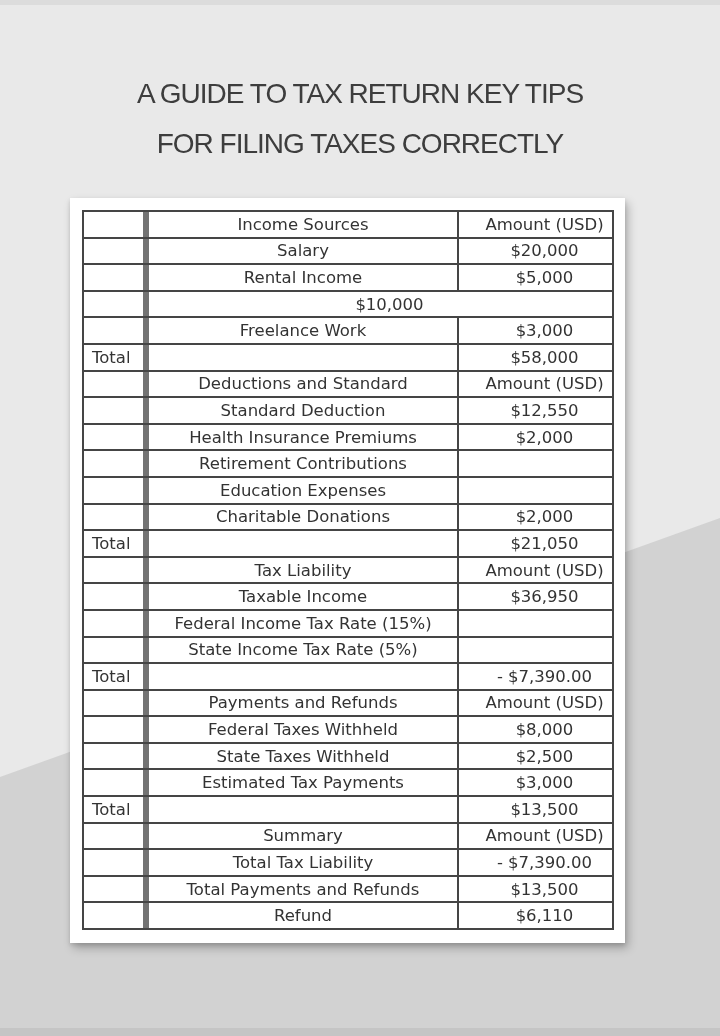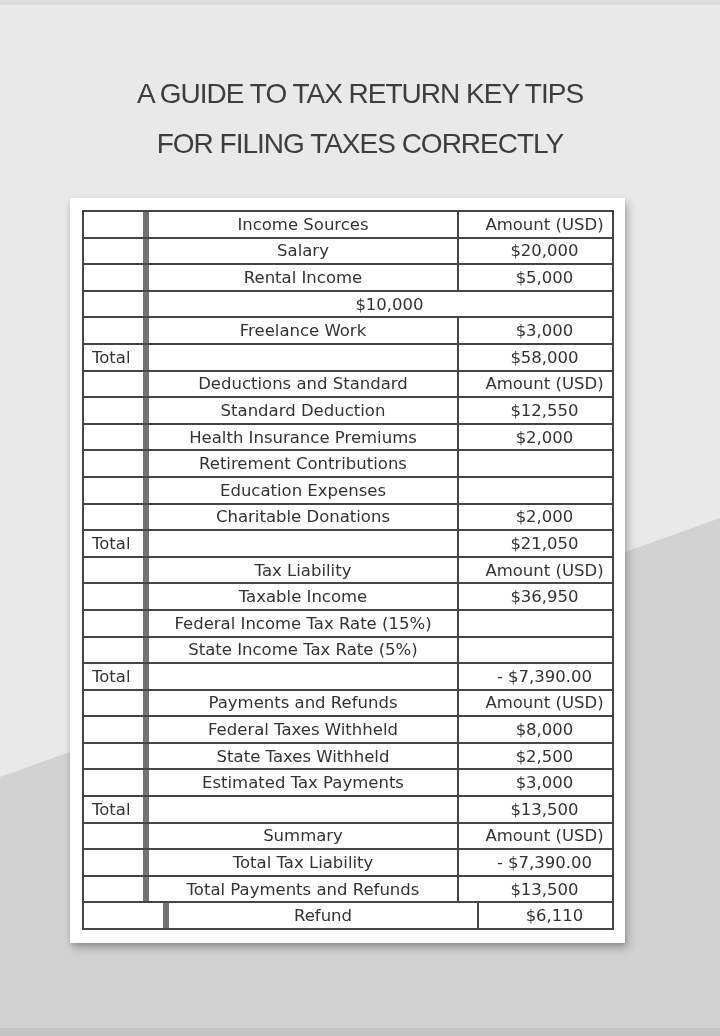--- a/index.html
+++ b/index.html
@@ -56,21 +56,21 @@
     font-size: 16.5px;
     color: #333333;
   }
   .trow {
     flex: 1;
     display: flex;
     min-height: 0;
     border-bottom: 2px solid #454545;
     text-align: center;
   }
-  .trow:last-child { border-bottom: none; padding-left: 20px; }
+  .trow:last-child { border-bottom: none; }
   .tcell {
     display: flex;
     align-items: center;
     justify-content: center;
     box-sizing: border-box;
     overflow: hidden;
     white-space: nowrap;
   }
   .cell-label {
     width: 65px;

